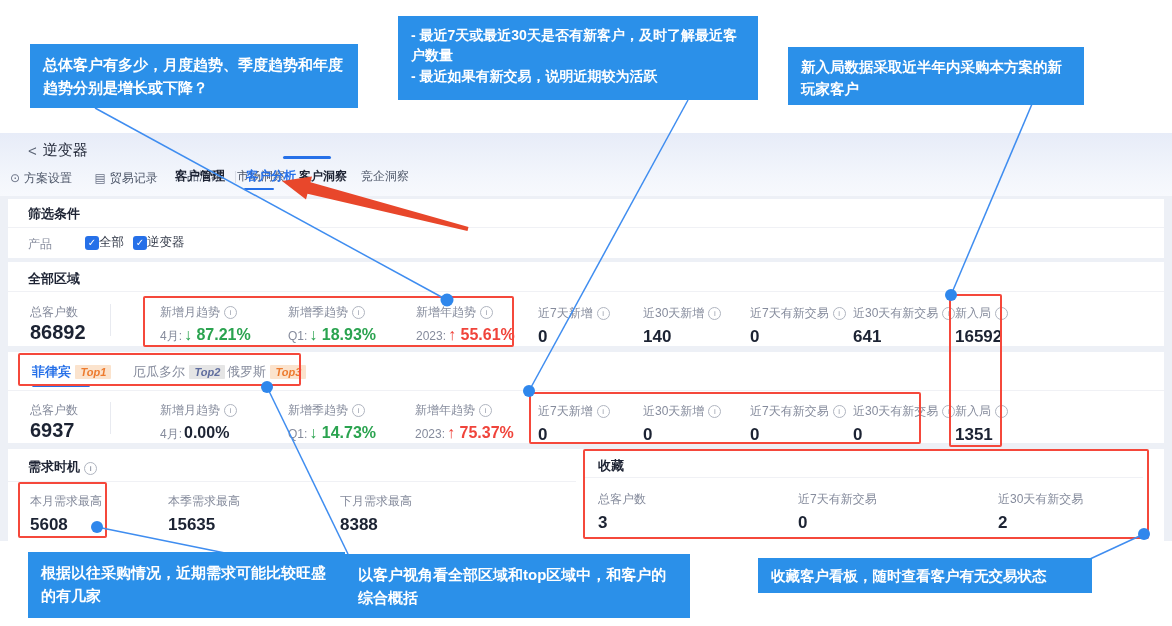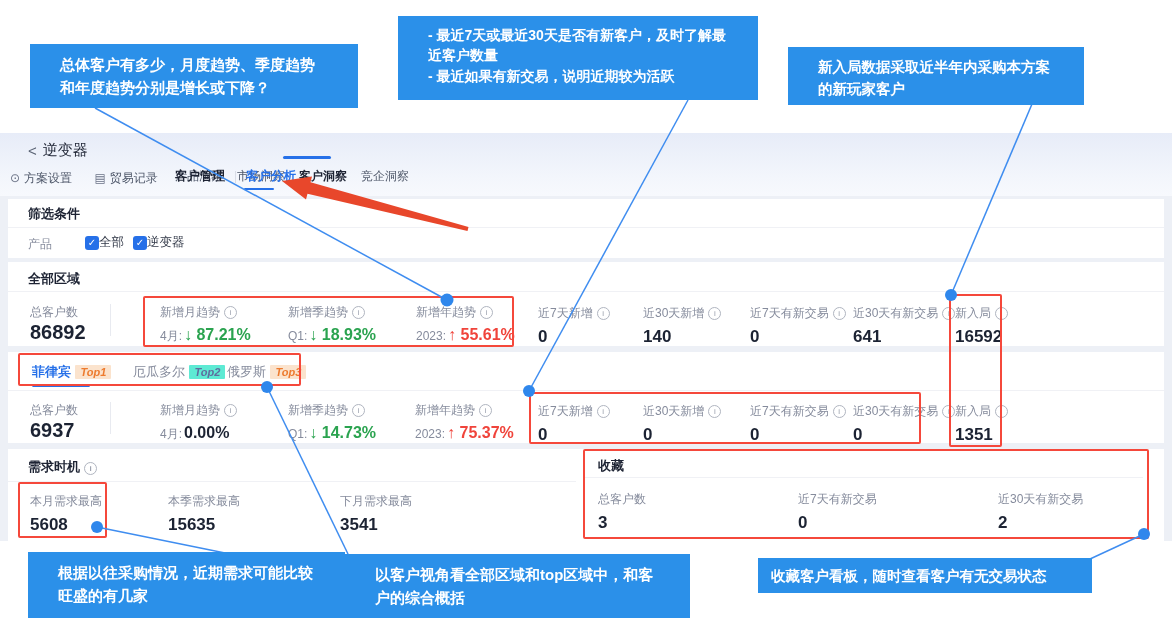--- a/index.html
+++ b/index.html
@@ -39,24 +39,24 @@
   .info::after{content:"i";}
   .cb{display:inline-block;width:14px;height:14px;background:#2670e8;border-radius:3px;color:#fff;
       font-size:10px;line-height:14px;text-align:center;vertical-align:middle;}
   .cb::after{content:"✓";}
   .cb-label{font-size:12.5px;color:#333a49;margin-left:0;vertical-align:middle;}
   
   .rtab{font-size:13px;color:#858b9c;}
   .rtab.active{color:#2670e8;font-weight:bold;}
   .badge{font-size:11px;font-weight:bold;font-style:italic;border-radius:1px;padding:1px 5px;}
   .badge-orange{background:#fbe3cd;color:#ed7b2f;}
-  .badge-blue{background:#5eead4;color:#5f6d9e;}
+  .badge-blue{background:#e5e5e5;color:#5f6d9e;}
   
   .callout{position:absolute;background:#2b90e9;color:#fff;font-weight:bold;font-size:15px;
-           line-height:1.55;padding:9px 30px;box-sizing:border-box;z-index:30;}
+           line-height:1.55;padding:9px 13px;box-sizing:border-box;z-index:30;}
   .hl-box{position:absolute;border:2px solid #f5483b;border-radius:2px;z-index:20;pointer-events:none;}
   .overlay-svg{position:absolute;left:0;top:0;z-index:25;pointer-events:none;}
 </style>
 </head>
 <body>
 
 <div class="page">
 
   <div class="header-band"></div>
 
@@ -267,21 +267,21 @@
   <div class="abs" style="left:30px;top:491px;">
     <span class="lbl">本月需求最高</span>
     <div class="stat-val">5608</div>
   </div>
   <div class="abs" style="left:168px;top:491px;">
     <span class="lbl">本季需求最高</span>
     <div class="stat-val">15635</div>
   </div>
   <div class="abs" style="left:340px;top:491px;">
     <span class="lbl">下月需求最高</span>
-    <div class="stat-val">3541</div>
+    <div class="stat-val">8388</div>
   </div>
 
   <div class="abs sec-title" style="left:598px;top:457px;">收藏</div>
   <div class="divider" style="left:585px;top:477px;width:558px;"></div>
   <div class="abs" style="left:598px;top:489px;">
     <span class="lbl">总客户数</span>
     <div class="stat-val">3</div>
   </div>
   <div class="abs" style="left:798px;top:489px;">
     <span class="lbl">近7天有新交易</span>

